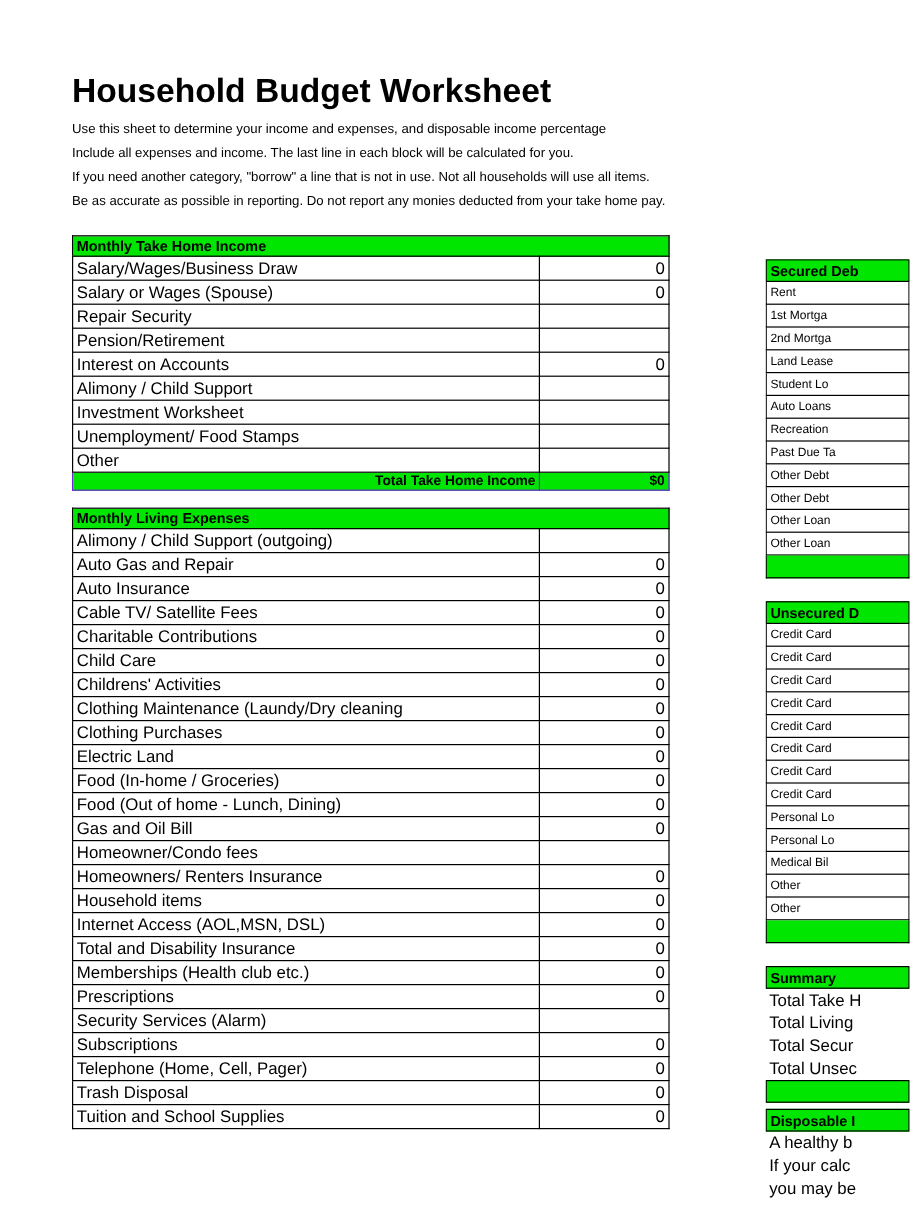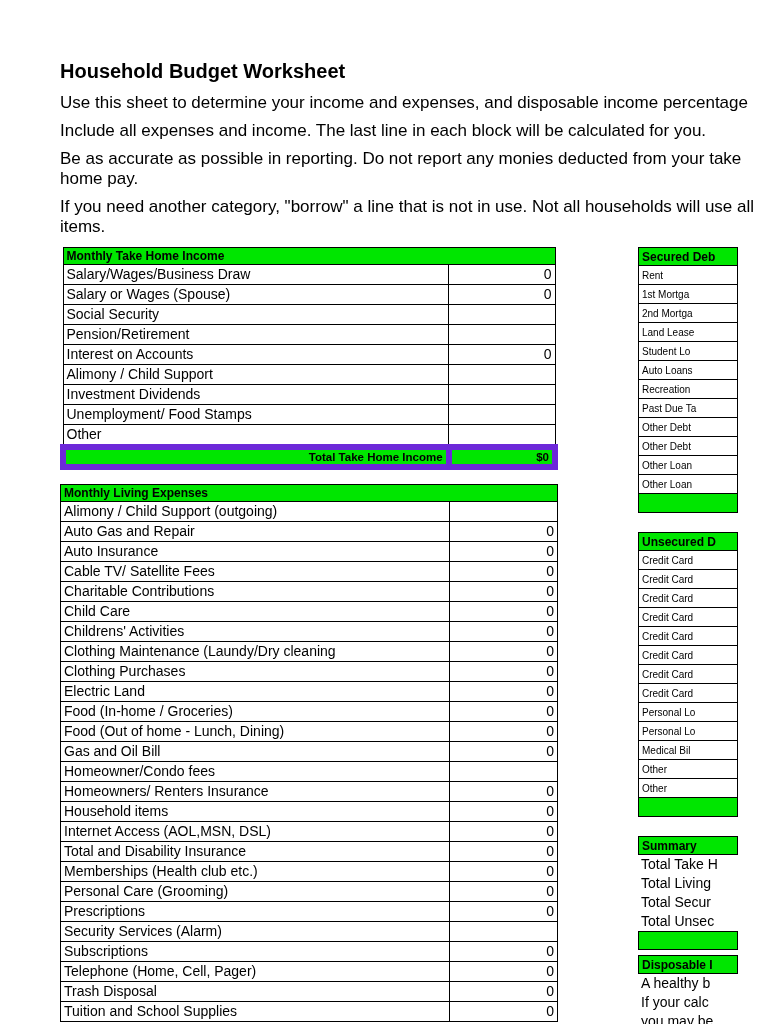--- a/index.html
+++ b/index.html
@@ -4,39 +4,40 @@
 <style>
   * { box-sizing: border-box; margin: 0; padding: 0; }
   body {
     font-family: Arial, Helvetica, sans-serif;
     background: #fff;
     width: 770px;
     padding: 60px 0 0 60px;
     overflow: hidden;
   }
   h1 {
-    font-size: 20px;
+    font-size: 28px;
     font-weight: bold;
     margin-bottom: 10px;
   }
   .intro p {
-    font-size: 17px;
+    font-size: 11px;
     margin-bottom: 8px;
   }
   .columns {
     display: flex;
     gap: 80px;
     margin-top: 10px;
   }
   .col-left { width: 498px; }
-  .col-right { width: 100px; overflow: hidden; white-space: nowrap; }
+  .col-right { width: 120px; overflow: hidden; white-space: nowrap; margin-top: 32px; }
   table {
     border-collapse: collapse;
     width: 100%;
     font-size: 14px;
+    margin-top: 12px;
   }
   table.income, table.expenses { margin-bottom: 14px; }
   .section-header {
     background: #00e600;
     font-weight: bold;
     font-size: 12px;
     border: 1px solid #000;
   }
   .section-header td { padding: 1px 3px; }
   .data-row td {
@@ -45,21 +46,21 @@
     height: 19px;
     line-height: 19px;
   }
   .label-cell { width: 390px; }
   .value-cell { width: 108px; text-align: right; }
   .total-row td {
     background: #00e600;
     font-weight: bold;
     font-size: 11.5px;
     text-align: right;
-    border: 6px solid #6d28d9;
+    border: 1px solid #6d28d9;
     padding: 1px 3px;
   }
   .right-header {
     background: #00e600;
     font-weight: bold;
     font-size: 12px;
     border: 1px solid #000;
     padding: 1px 3px;
     height: 19px;
     line-height: 17px;
@@ -81,22 +82,22 @@
   .gap-sm { height: 5px; }
 </style>
 </head>
 <body>
 
 <h1>Household Budget Worksheet</h1>
 
 <div class="intro">
   <p>Use this sheet to determine your income and expenses, and disposable income percentage</p>
   <p>Include all expenses and income. The last line in each block will be calculated for you.</p>
+  <p>If you need another category, "borrow" a line that is not in use. Not all households will use all items.</p>
   <p>Be as accurate as possible in reporting. Do not report any monies deducted from your take home pay.</p>
-  <p>If you need another category, "borrow" a line that is not in use. Not all households will use all items.</p>
 </div>
 
 <div class="columns">
 
   <div class="col-left">
 
     <table class="income">
       <tbody>
           <tr class="section-header">
             <td colspan="2">Monthly Take Home Income</td>
@@ -105,37 +106,37 @@
         <tbody id="income-body">
           <tr class="data-row">
             <td class="label-cell">Salary/Wages/Business Draw</td>
             <td class="value-cell">0</td>
           </tr>
           <tr class="data-row">
             <td class="label-cell">Salary or Wages (Spouse)</td>
             <td class="value-cell">0</td>
           </tr>
           <tr class="data-row">
-            <td class="label-cell">Social Security</td>
+            <td class="label-cell">Repair Security</td>
             <td class="value-cell"></td>
           </tr>
           <tr class="data-row">
             <td class="label-cell">Pension/Retirement</td>
             <td class="value-cell"></td>
           </tr>
           <tr class="data-row">
             <td class="label-cell">Interest on Accounts</td>
             <td class="value-cell">0</td>
           </tr>
           <tr class="data-row">
             <td class="label-cell">Alimony / Child Support</td>
             <td class="value-cell"></td>
           </tr>
           <tr class="data-row">
-            <td class="label-cell">Investment Dividends</td>
+            <td class="label-cell">Investment Worksheet</td>
             <td class="value-cell"></td>
           </tr>
           <tr class="data-row">
             <td class="label-cell">Unemployment/ Food Stamps</td>
             <td class="value-cell"></td>
           </tr>
           <tr class="data-row">
             <td class="label-cell">Other</td>
             <td class="value-cell"></td>
           </tr>
@@ -222,24 +223,20 @@
           <tr class="data-row">
             <td class="label-cell">Internet Access (AOL,MSN, DSL)</td>
             <td class="value-cell">0</td>
           </tr>
           <tr class="data-row">
             <td class="label-cell">Total and Disability Insurance</td>
             <td class="value-cell">0</td>
           </tr>
           <tr class="data-row">
             <td class="label-cell">Memberships (Health club etc.)</td>
-            <td class="value-cell">0</td>
-          </tr>
-          <tr class="data-row">
-            <td class="label-cell">Personal Care (Grooming)</td>
             <td class="value-cell">0</td>
           </tr>
           <tr class="data-row">
             <td class="label-cell">Prescriptions</td>
             <td class="value-cell">0</td>
           </tr>
           <tr class="data-row">
             <td class="label-cell">Security Services (Alarm)</td>
             <td class="value-cell"></td>
           </tr>

